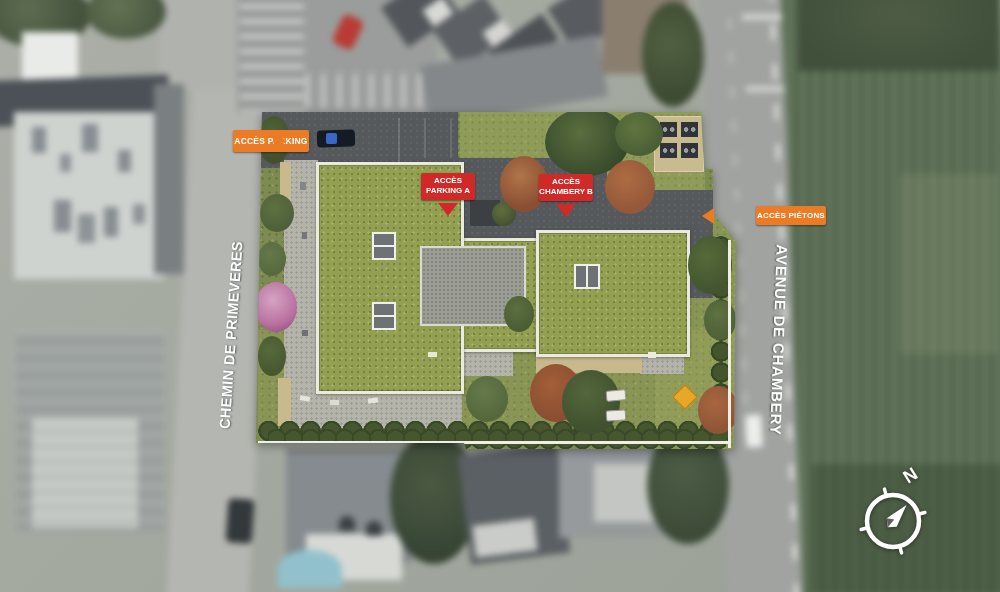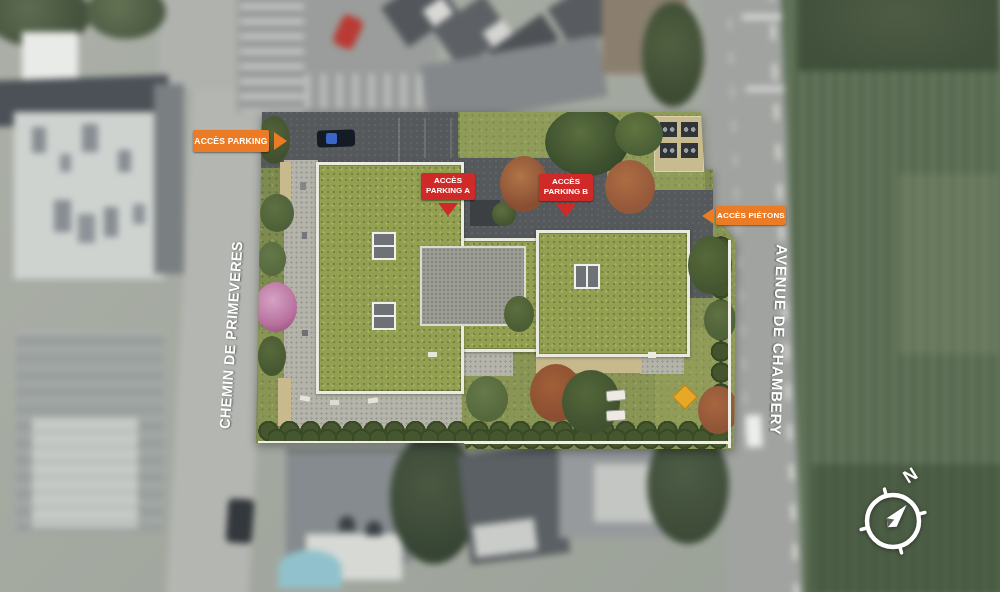--- a/index.html
+++ b/index.html
@@ -26,21 +26,21 @@
   .terr{background:#b4b4aa;background-image:radial-gradient(rgba(0,0,0,.12) 1px,transparent 1.2px);background-size:5px 5px;}
   .court{background:#55595b;background-image:radial-gradient(rgba(255,255,255,.06) 1px,transparent 1.2px);background-size:6px 6px;}
   .hedgeX{background:radial-gradient(circle at 50% 50%,#46572f 0 8px,#394a27 8px 10px,transparent 10.5px);
           background-size:21px 26px;background-repeat:repeat-x;}
   .hedgeY{background:radial-gradient(circle at 50% 50%,#44552e 0 8px,#374827 8px 10px,transparent 10.5px);
           background-size:26px 21px;background-repeat:repeat-y;}
   
   .ui{position:absolute;inset:0;}
   .tag{position:absolute;color:#fff;font-weight:bold;text-align:center;
        border-radius:2px;box-shadow:0 1px 2px rgba(0,0,0,.45);}
-  .tag.orange{background:#ec7b25;}
+  .tag.orange{background:#ec7b25;margin-left:40px;}
   .tag.red{background:#cf2a28;line-height:1.3;padding-top:3px;}
   .tri{position:absolute;width:0;height:0;}
   .street{position:absolute;color:#fff;font-weight:bold;white-space:nowrap;
           text-shadow:0 1px 2px rgba(0,0,0,.55);}
 </style>
 </head>
 <body>
 
 <div class="stage">
 
@@ -200,21 +200,21 @@
     <div class="tri" style="left:274px;top:132px;border-top:9px solid transparent;border-bottom:9px solid transparent;border-left:13px solid #ec7b25;"></div>
 
     <div class="tag red" style="left:421px;top:173px;width:54px;height:24px;font-size:8px;">
       <div>ACCÈS</div>
       <div>PARKING A</div>
     </div>
     <div class="tri" style="left:438px;top:203px;border-left:10px solid transparent;border-right:10px solid transparent;border-top:13px solid #cf2a28;"></div>
 
     <div class="tag red" style="left:539px;top:174px;width:54px;height:24px;font-size:8px;">
       <div>ACCÈS</div>
-      <div>PARKING B</div>
+      <div>CHAMBERY B</div>
     </div>
     <div class="tri" style="left:556px;top:204px;border-left:10px solid transparent;border-right:10px solid transparent;border-top:13px solid #cf2a28;"></div>
 
     <div class="tri" style="left:702px;top:208px;border-top:8px solid transparent;border-bottom:8px solid transparent;border-right:12px solid #ec7b25;"></div>
     <div class="tag orange" style="left:716px;top:206px;width:70px;height:19px;font-size:8px;line-height:19px;letter-spacing:.2px;">ACCÈS PIÉTONS</div>
 
     <div class="street" style="left:231px;top:335px;transform:translate(-50%,-50%) rotate(-86deg);font-size:14.5px;letter-spacing:.4px;">CHEMIN DE PRIMEVERES</div>
     <div class="street" style="left:779px;top:340px;transform:translate(-50%,-50%) rotate(92deg);font-size:15px;letter-spacing:.8px;">AVENUE DE CHAMBERY</div>
 
     <svg width="84" height="104" viewBox="0 0 84 104" style="position:absolute;left:852px;top:460px;filter:drop-shadow(0 1px 2px rgba(0,0,0,.45));">

